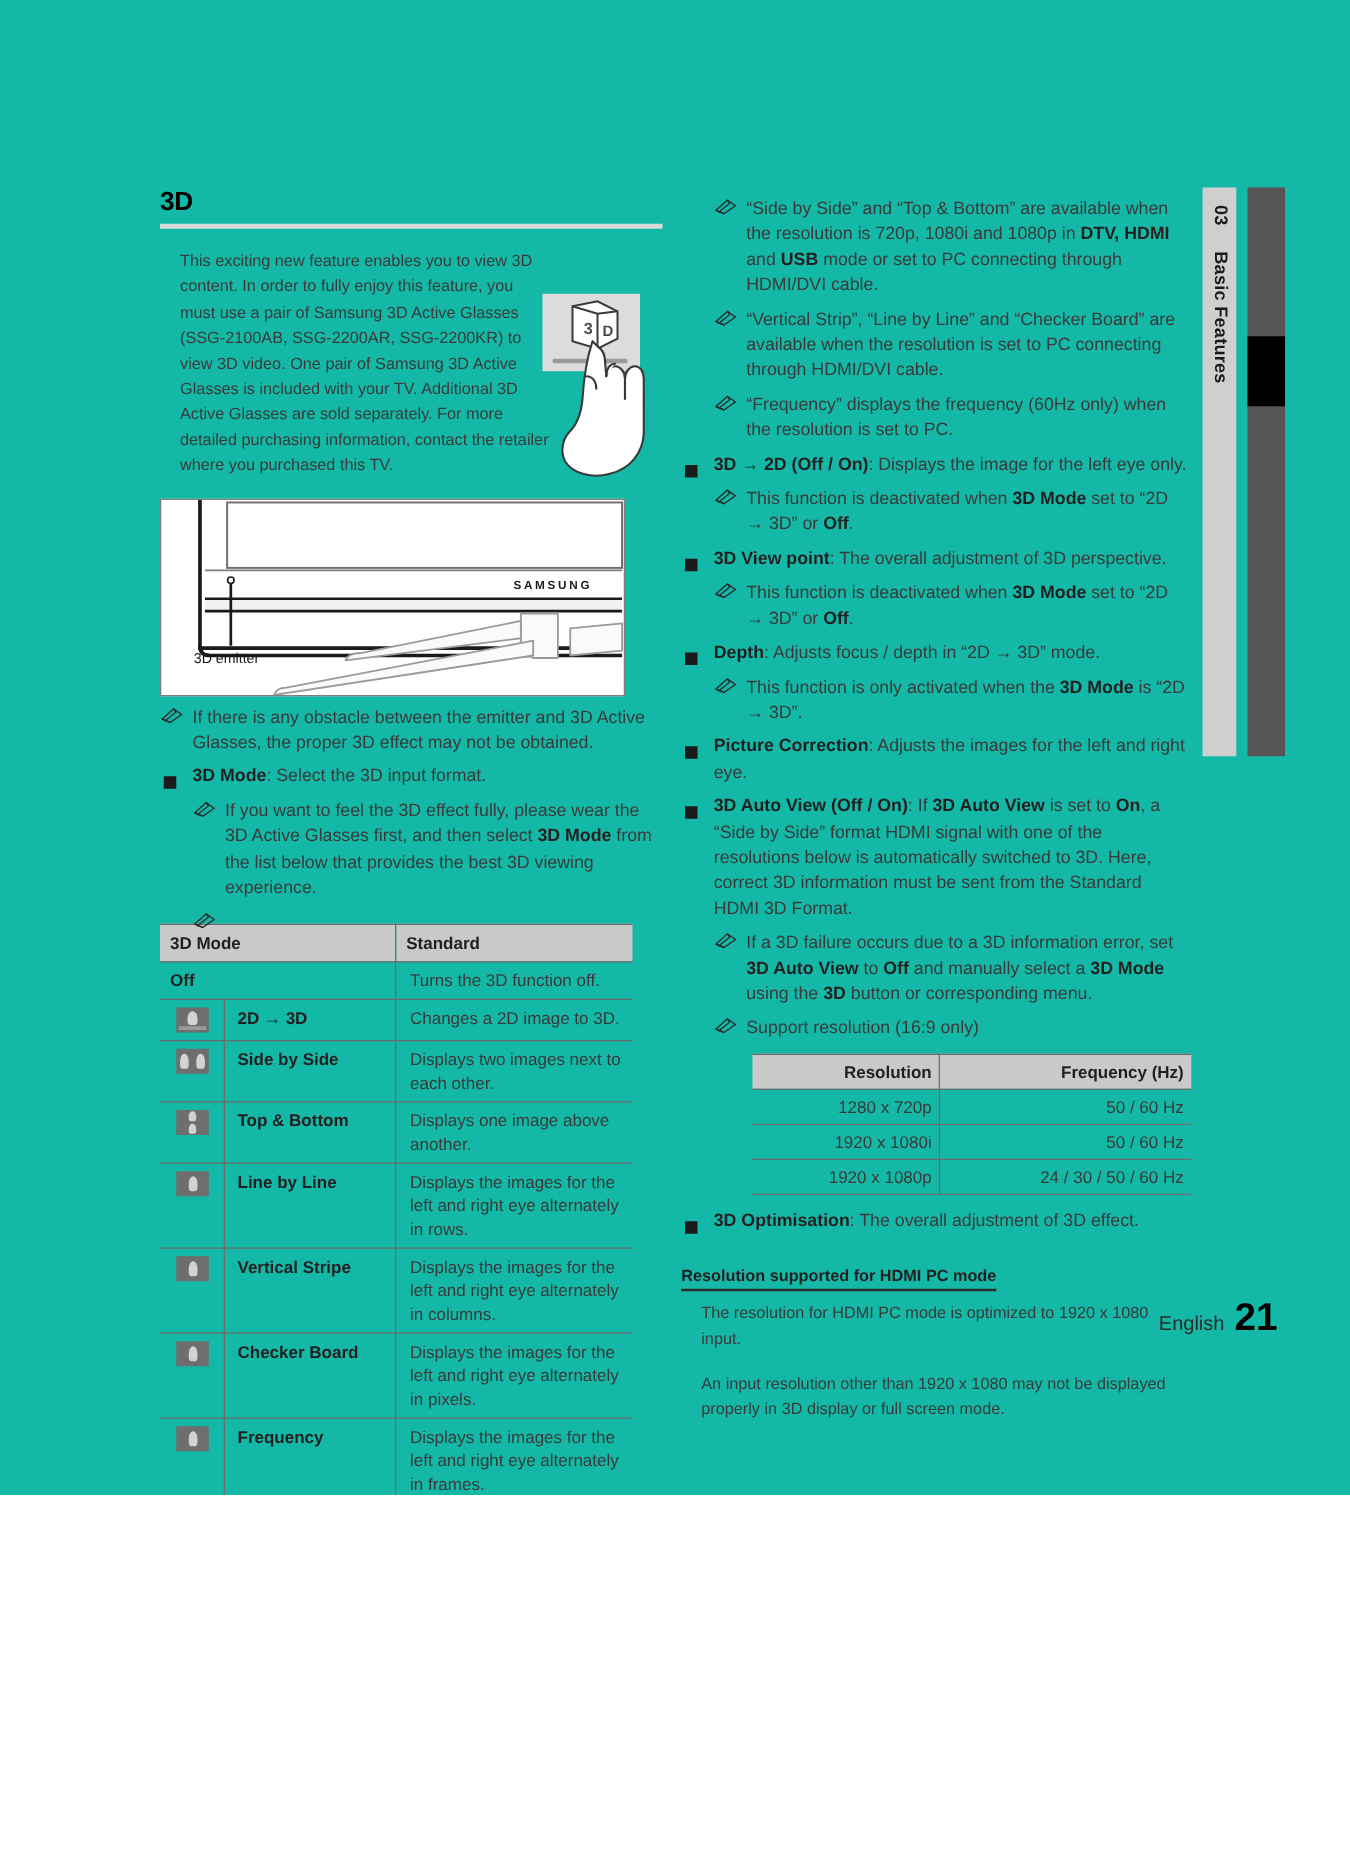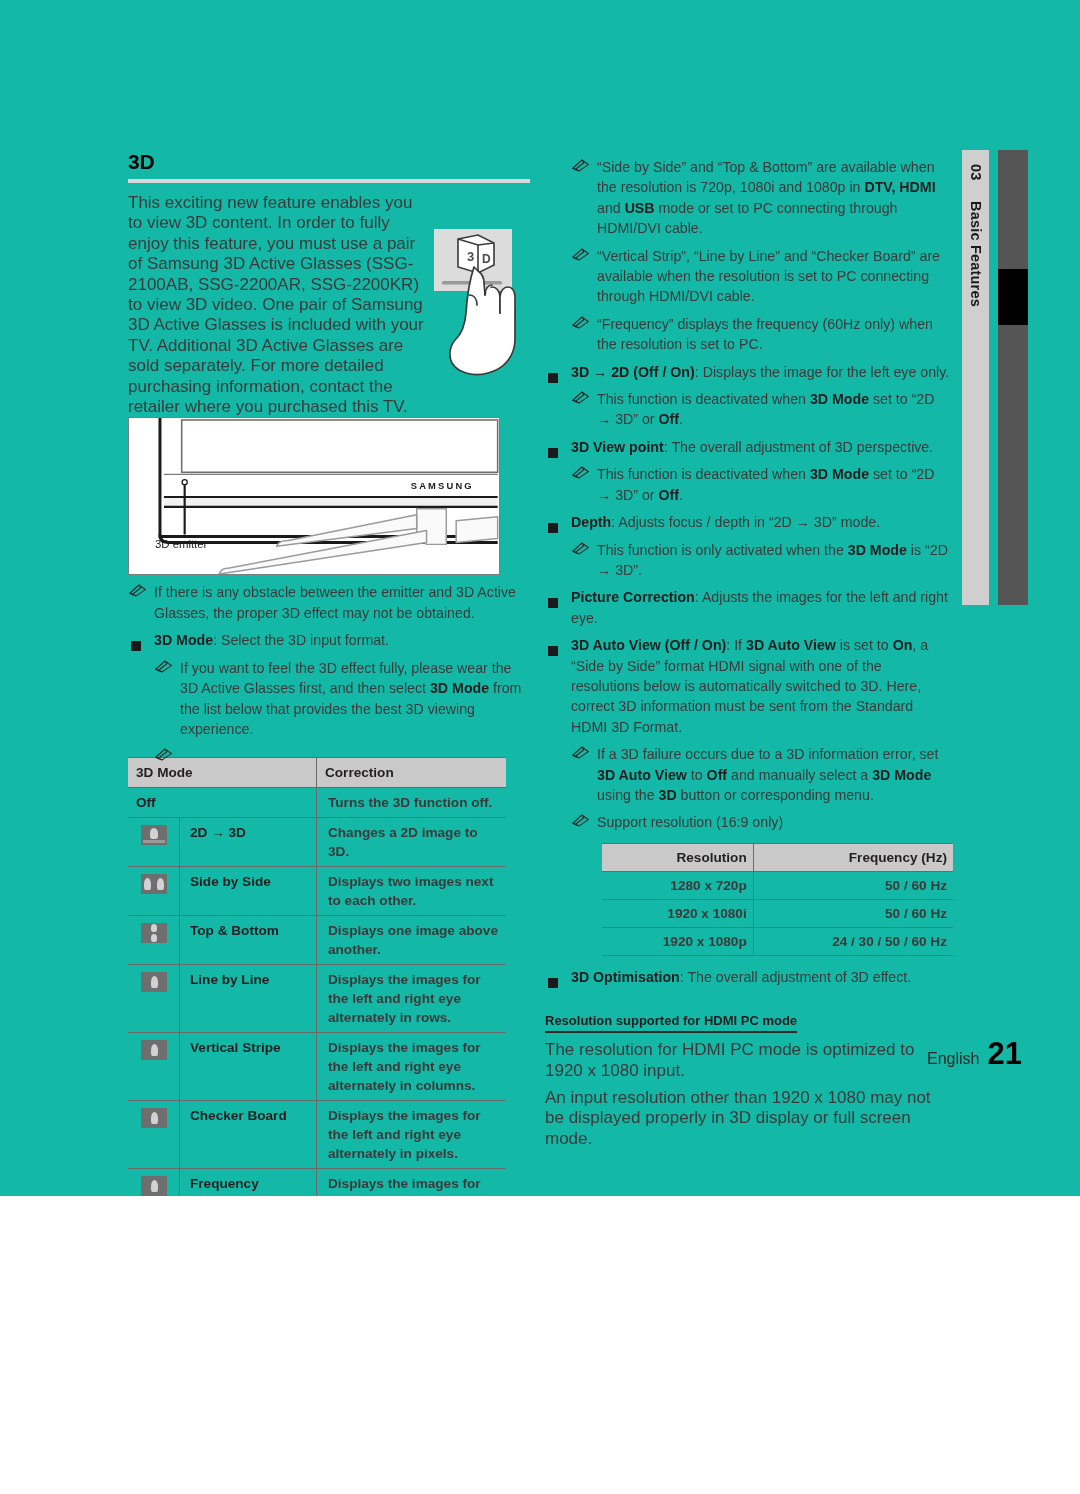--- a/index.html
+++ b/index.html
@@ -38,24 +38,24 @@
     line-height: 24px;
   }
   .heading-rule {
     height: 4px;
     background: #d9d9d9;
     margin-bottom: 10px;
   }
 
   
   .para {
-    font-size: 17px;
+    font-size: 13px;
     line-height: 20.4px;
     color: #3a3a3a;
-    margin: 0;
+    margin: 16px;
   }
   .para.narrow { width: 296px; }
   b, .bold { font-weight: bold; color: #231f20; }
 
   
   .intro-wrap { position: relative; }
   .remote-fig {
     position: absolute;
     right: -2px;
     top: 28px;
@@ -107,21 +107,21 @@
     width: 100%;
     font-size: 13.6px;
     color: #3a3a3a;
   }
   table.doc td, table.doc th {
     border-top: 1px solid #6b6b6b;
     border-bottom: 1px solid #6b6b6b;
     padding: 5px 8px;
     vertical-align: top;
     text-align: left;
-    font-weight: bold;
+    font-weight: normal;
     line-height: 19px;
   }
   table.doc thead th {
     background: #c9c9c9;
     font-weight: bold;
     color: #231f20;
     border-top: 1px solid #6b6b6b;
     border-bottom: 1px solid #6b6b6b;
   }
 
@@ -349,21 +349,21 @@
               </g>
             </svg>
         </span>
       </div>
     </div>
 
     <table class="doc" id="mode-table">
       <thead>
         <tr>
           <th class="h-mode" colspan="2">3D Mode</th>
-          <th>Correction</th>
+          <th>Standard</th>
         </tr>
       </thead>
       <tbody id="mode-tbody">
           <tr>
             <td class="c-name-span" colspan="2" style="padding-left: 8px;">Off</td>
             <td class="c-op">Turns the 3D function off.</td>
           </tr>
           <tr>
             <td class="c-icon"><span class="mode-ico"><i style="left:9px;top:3px;width:8px;height:11px;"></i><i style="left:2px;top:15px;width:22px;height:3px;background:#9a9a9a;border-radius:0;"></i></span></td>
             <td class="c-name">2D → 3D</td>

